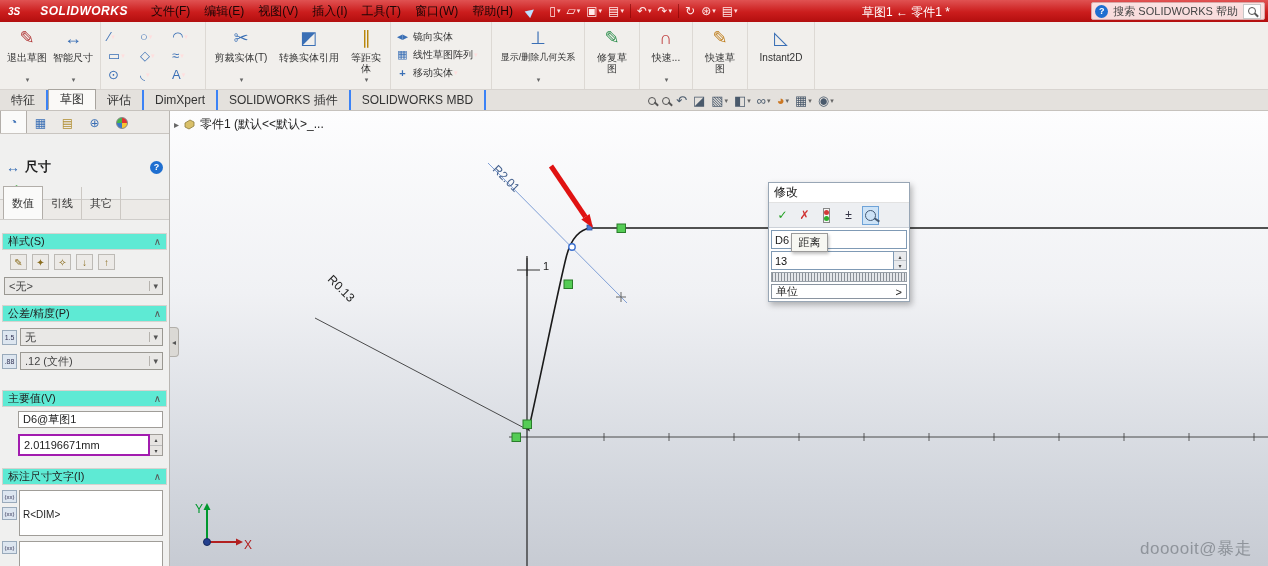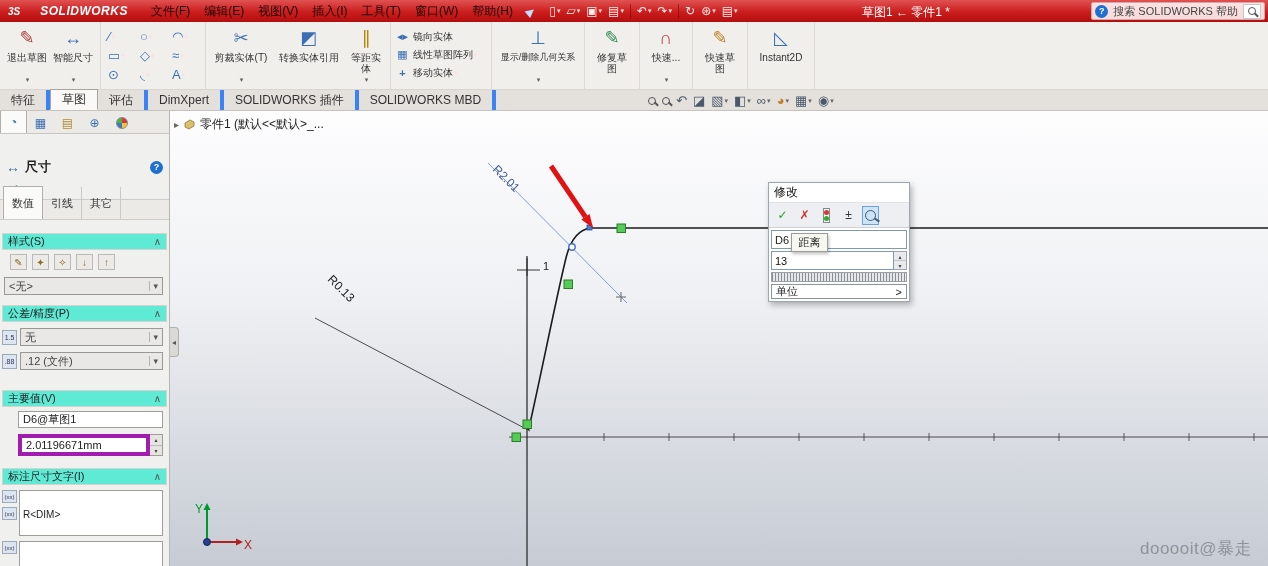--- a/index.html
+++ b/index.html
@@ -44,21 +44,21 @@
 .gcell{display:flex;align-items:center;font-size:13px;color:#3a6fb5;padding-left:3px}
 .stack{display:flex;flex-direction:column;gap:3px;padding-top:5px}
 .srow{display:flex;align-items:center;font-size:10px;color:#333;height:15px}
 .srow .sicon{width:15px;font-size:11px;color:#3a6fb5;text-align:center;margin-right:3px}
 .relbl{font-size:9px}
 
 
 .tabrow{position:absolute;left:0;top:90px;width:1268px;height:21px;background:#e4e1dd;
   border-bottom:1px solid #c6c2bd;display:flex;align-items:flex-end;z-index:40}
 .tab{font-size:12px;color:#333;padding:0 11px;height:20px;display:flex;align-items:center;
-  border-right:4px solid #3b82f6;cursor:default}
+  border-right:2px solid #3b82f6;cursor:default}
 .tab.active{background:#faf9f7;border:1px solid #a8a49e;border-bottom:1px solid #faf9f7;height:21px}
 .headsup{position:absolute;left:648px;top:2px;display:flex;align-items:center;gap:6px}
 .hicon{display:flex;align-items:center;font-size:13px;color:#4a5a6c;height:17px}
 .hicon .dd{color:#666}
 .hicon.ball{color:#cc7722}
 
 
 .panel{position:absolute;left:0;top:111px;width:170px;height:455px;background:#f0f0ef;
   border-right:1px solid #b9b6b2;overflow:hidden;z-index:30}
 .pm-tabs{display:flex;height:23px;background:#eceae7;border-bottom:1px solid #c9c5c0;align-items:flex-end}
@@ -85,21 +85,21 @@
 .sel-row{display:flex;align-items:center;margin:5px 6px 10px 4px}
 .select{flex:1;height:18px;background:#e9e8e6;border:1px solid #9a9892;display:flex;align-items:center;
   font-size:11px;color:#444;padding:0 4px}
 .select .car2{margin-left:auto;color:#555;font-size:9px;border-left:1px solid #b5b2ad;padding-left:3px}
 .frow{display:flex;align-items:center;margin:6px 6px 0 2px;gap:3px}
 .mini{width:15px;height:15px;border:1px solid #9ab;background:#dde6f0;font-size:7px;color:#335;
   display:flex;align-items:center;justify-content:center}
 .txtfield{margin:4px 6px 0 18px;height:17px;background:#fff;border:1px solid #a09d98;font-size:11px;
   color:#222;display:flex;align-items:center;padding:0 4px}
 .spinwrap{display:flex;margin:6px 6px 0 18px;height:22px}
-.spinfield{flex:1;background:#fff;border:4px solid #a21caf;font-size:11px;color:#222;
+.spinfield{flex:1;background:#fff;border:2px solid #a21caf;font-size:11px;color:#222;
   display:flex;align-items:center;padding:0 4px}
 .spinctl{width:13px;display:flex;flex-direction:column;border:1px solid #a09d98;border-left:none}
 .spinctl span{flex:1;font-size:6px;color:#444;background:#e6e4e1;display:flex;align-items:center;justify-content:center;border-bottom:1px solid #bbb}
 .spinctl span:last-child{border-bottom:none}
 .dimrow{display:flex;margin:5px 6px 0 2px;gap:2px}
 .dimicons{display:flex;flex-direction:column;gap:4px}
 .mini2{width:15px;height:13px;border:1px solid #9ab;background:#dde6f0;font-size:6px;color:#335;
   display:flex;align-items:center;justify-content:center}
 .textarea{flex:1;background:#fff;border:1px solid #a09d98;font-size:10px;color:#222;padding:18px 3px;height:46px}
 .textarea.small{height:40px}

